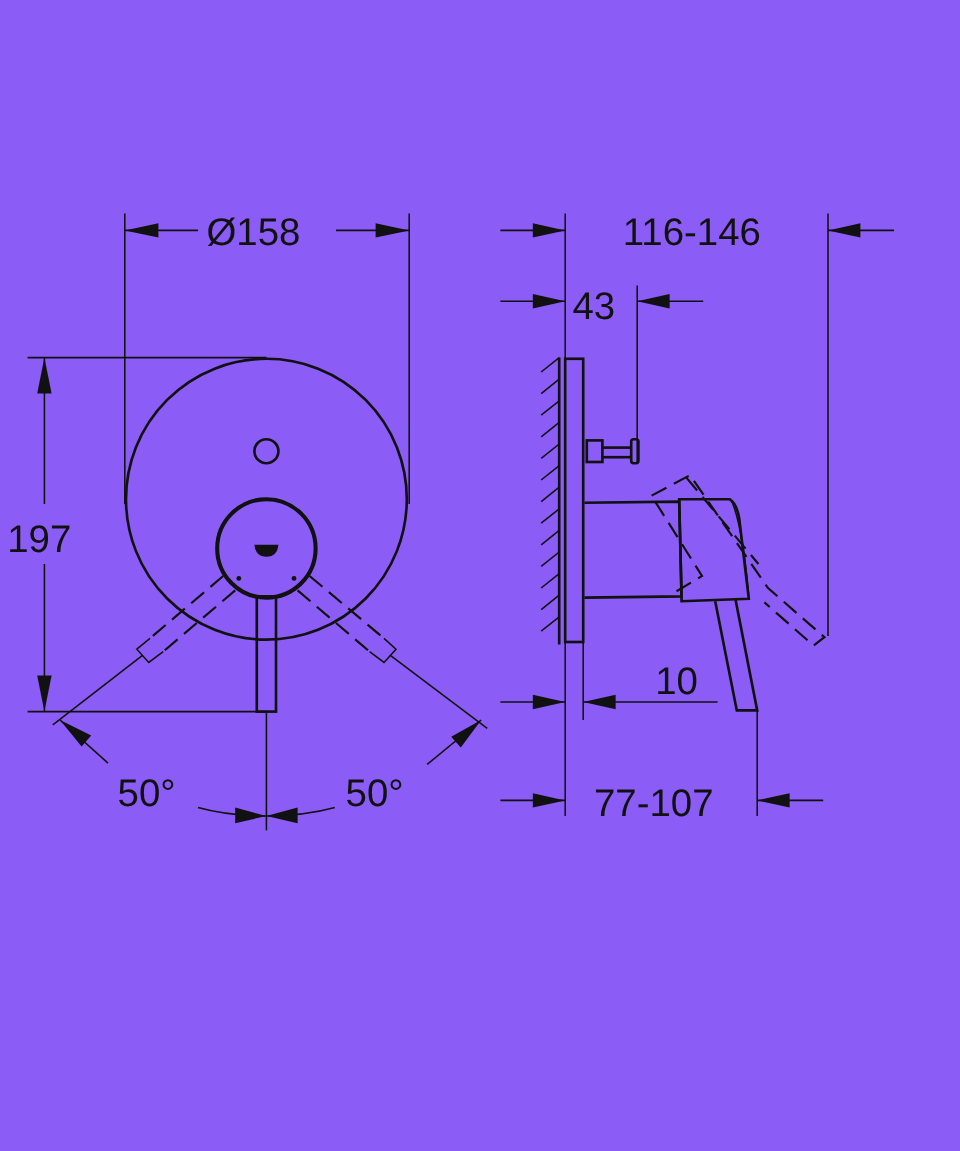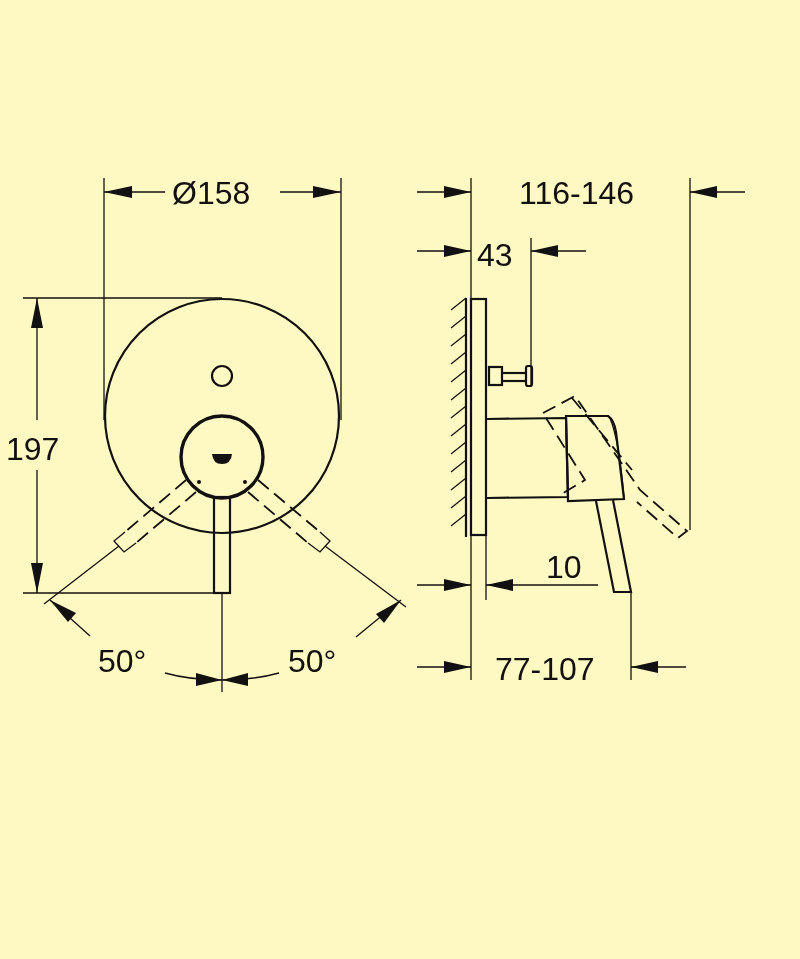--- a/index.html
+++ b/index.html
@@ -1,16 +1,16 @@
 <!DOCTYPE html>
 <html><head>
   <meta charset="utf-8">
   <style>
     html, body { margin: 0; padding: 0; background: #ffffff; }
-    #canvas { position: relative; width: 800px; height: 959px; background: #fef9c3; overflow: hidden; }
+    #canvas { position: relative; width: 800px; height: 959px; background: #8b5cf6; overflow: hidden; }
     svg { position: absolute; left: 0; top: 0; }
     .dim-text { font-family: "Liberation Sans", sans-serif; font-size: 32px; fill: #111111; }
     .thin { stroke: #111111; stroke-width: 1.3; fill: none; }
     .thick { stroke: #111111; stroke-width: 2.2; fill: none; }
     .heavy { stroke: #111111; stroke-width: 3.4; fill: none; }
     .dash { stroke: #111111; stroke-width: 1.8; fill: none; stroke-dasharray: 14 7; }
     .arrow { fill: #111111; stroke: none; }
   </style>
 </head>
 <body>

